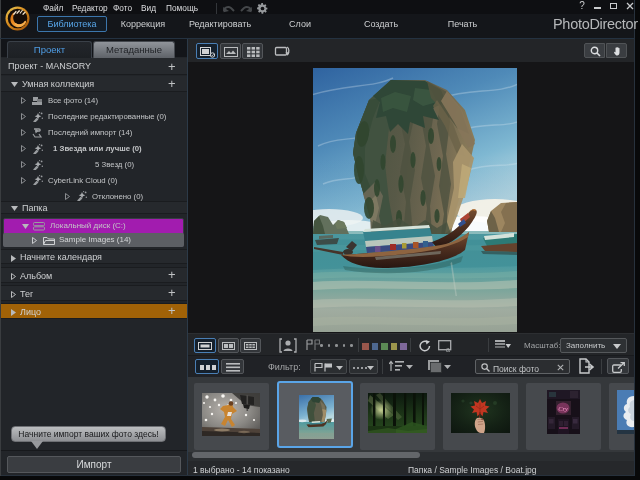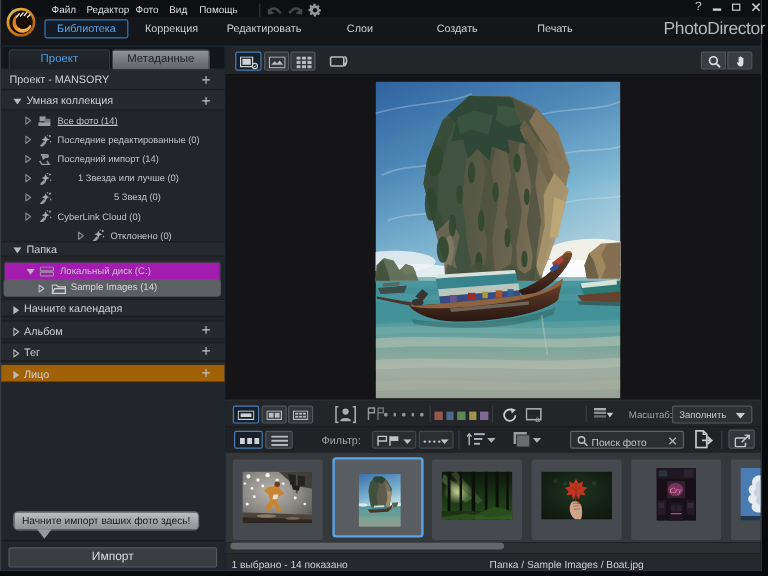--- a/index.html
+++ b/index.html
@@ -98,21 +98,21 @@
 <div class="abs" style="left:1px;top:93px;width:186px;color:#c3c5c7;font-size:7.8px;">
   <div style="height:15.9px;display:flex;align-items:center;">
     <svg style="margin-left:20px;" width="5" height="7" viewBox="0 0 5 7">
         <path d="M0.5 0.5 L4.5 3.5 L0.5 6.5 Z" fill="none" stroke="#8a8d90" stroke-width="1"></path>
       </svg>
     <svg style="margin-left:5px;" width="12" height="10" viewBox="0 0 12 10">
         <rect x="2" y="1" width="5" height="4" fill="#9a9da0"></rect>
         <rect x="6" y="3" width="5" height="4" fill="#7a7d80"></rect>
         <rect x="1" y="6" width="10" height="3" fill="#9a9da0"></rect>
       </svg>
-    <span style="margin-left:5px;text-decoration:underline;">Все фото (14)</span>
+    <span style="margin-left:5px;">Все фото (14)</span>
   </div>
   <div style="height:15.9px;display:flex;align-items:center;">
     <svg style="margin-left:20px;" width="5" height="7" viewBox="0 0 5 7">
         <path d="M0.5 0.5 L4.5 3.5 L0.5 6.5 Z" fill="none" stroke="#8a8d90" stroke-width="1"></path>
       </svg>
     <svg style="margin-left:5px;" width="12" height="10" viewBox="0 0 12 10">
         <path d="M2.2 9.6 L5.6 5.8 L7.4 7.4 L3.8 11 Z" fill="#9a9da0"></path>
         <path d="M7 1 L8 3.3 L10.3 4.3 L8 5.3 L7 7.6 L6 5.3 L3.7 4.3 L6 3.3 Z" fill="#a8abae"></path>
         <circle cx="10.6" cy="1.4" r="0.9" fill="#9a9da0"></circle>
         <circle cx="8.6" cy="0.6" r="0.6" fill="#9a9da0"></circle>
@@ -135,21 +135,21 @@
     <svg style="margin-left:20px;" width="5" height="7" viewBox="0 0 5 7">
         <path d="M0.5 0.5 L4.5 3.5 L0.5 6.5 Z" fill="none" stroke="#8a8d90" stroke-width="1"></path>
       </svg>
     <svg style="margin-left:5px;" width="12" height="10" viewBox="0 0 12 10">
         <path d="M2.2 9.6 L5.6 5.8 L7.4 7.4 L3.8 11 Z" fill="#9a9da0"></path>
         <path d="M7 1 L8 3.3 L10.3 4.3 L8 5.3 L7 7.6 L6 5.3 L3.7 4.3 L6 3.3 Z" fill="#a8abae"></path>
         <circle cx="10.6" cy="1.4" r="0.9" fill="#9a9da0"></circle>
         <circle cx="8.6" cy="0.6" r="0.6" fill="#9a9da0"></circle>
         <circle cx="11.3" cy="6.2" r="0.7" fill="#9a9da0"></circle>
       </svg>
-    <span style="margin-left:22px;">1 Звезда или лучше (0)</span>
+    <span style="margin-left:10px;font-weight:bold;">1 Звезда или лучше (0)</span>
   </div>
   <div style="height:15.9px;display:flex;align-items:center;">
     <svg style="margin-left:20px;" width="5" height="7" viewBox="0 0 5 7">
         <path d="M0.5 0.5 L4.5 3.5 L0.5 6.5 Z" fill="none" stroke="#8a8d90" stroke-width="1"></path>
       </svg>
     <svg style="margin-left:5px;" width="12" height="10" viewBox="0 0 12 10">
         <path d="M2.2 9.6 L5.6 5.8 L7.4 7.4 L3.8 11 Z" fill="#9a9da0"></path>
         <path d="M7 1 L8 3.3 L10.3 4.3 L8 5.3 L7 7.6 L6 5.3 L3.7 4.3 L6 3.3 Z" fill="#a8abae"></path>
         <circle cx="10.6" cy="1.4" r="0.9" fill="#9a9da0"></circle>
         <circle cx="8.6" cy="0.6" r="0.6" fill="#9a9da0"></circle>

